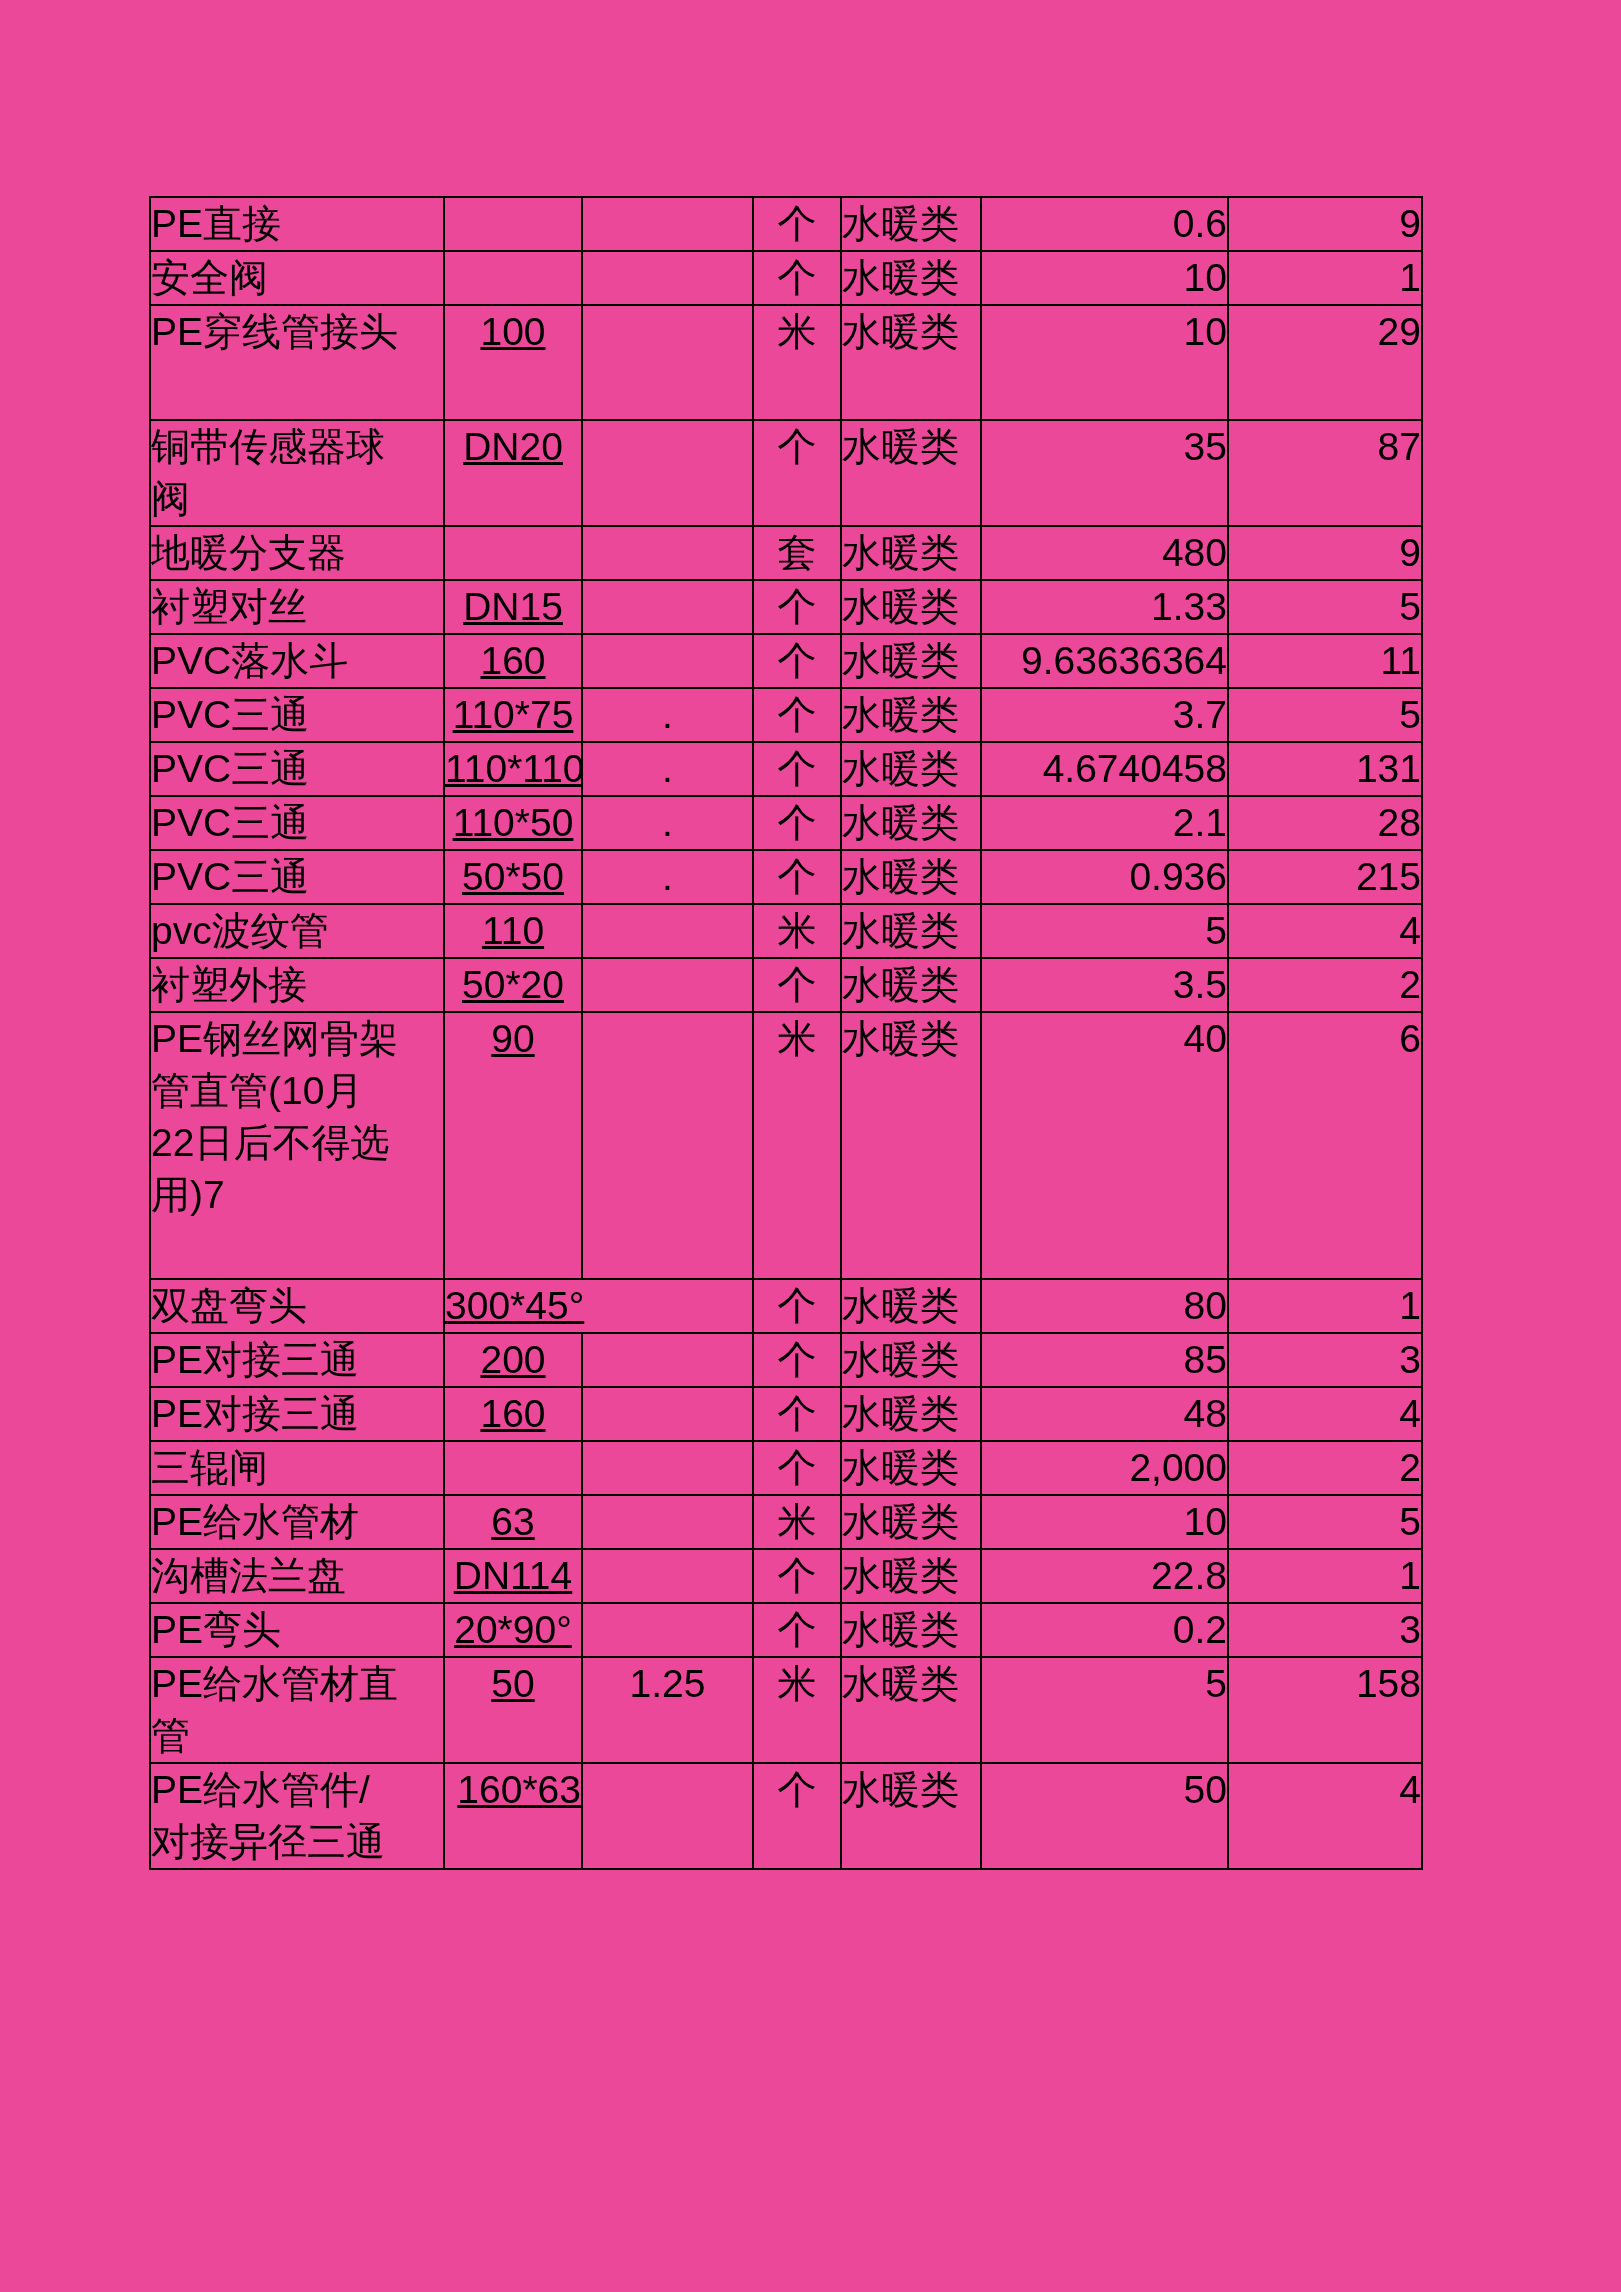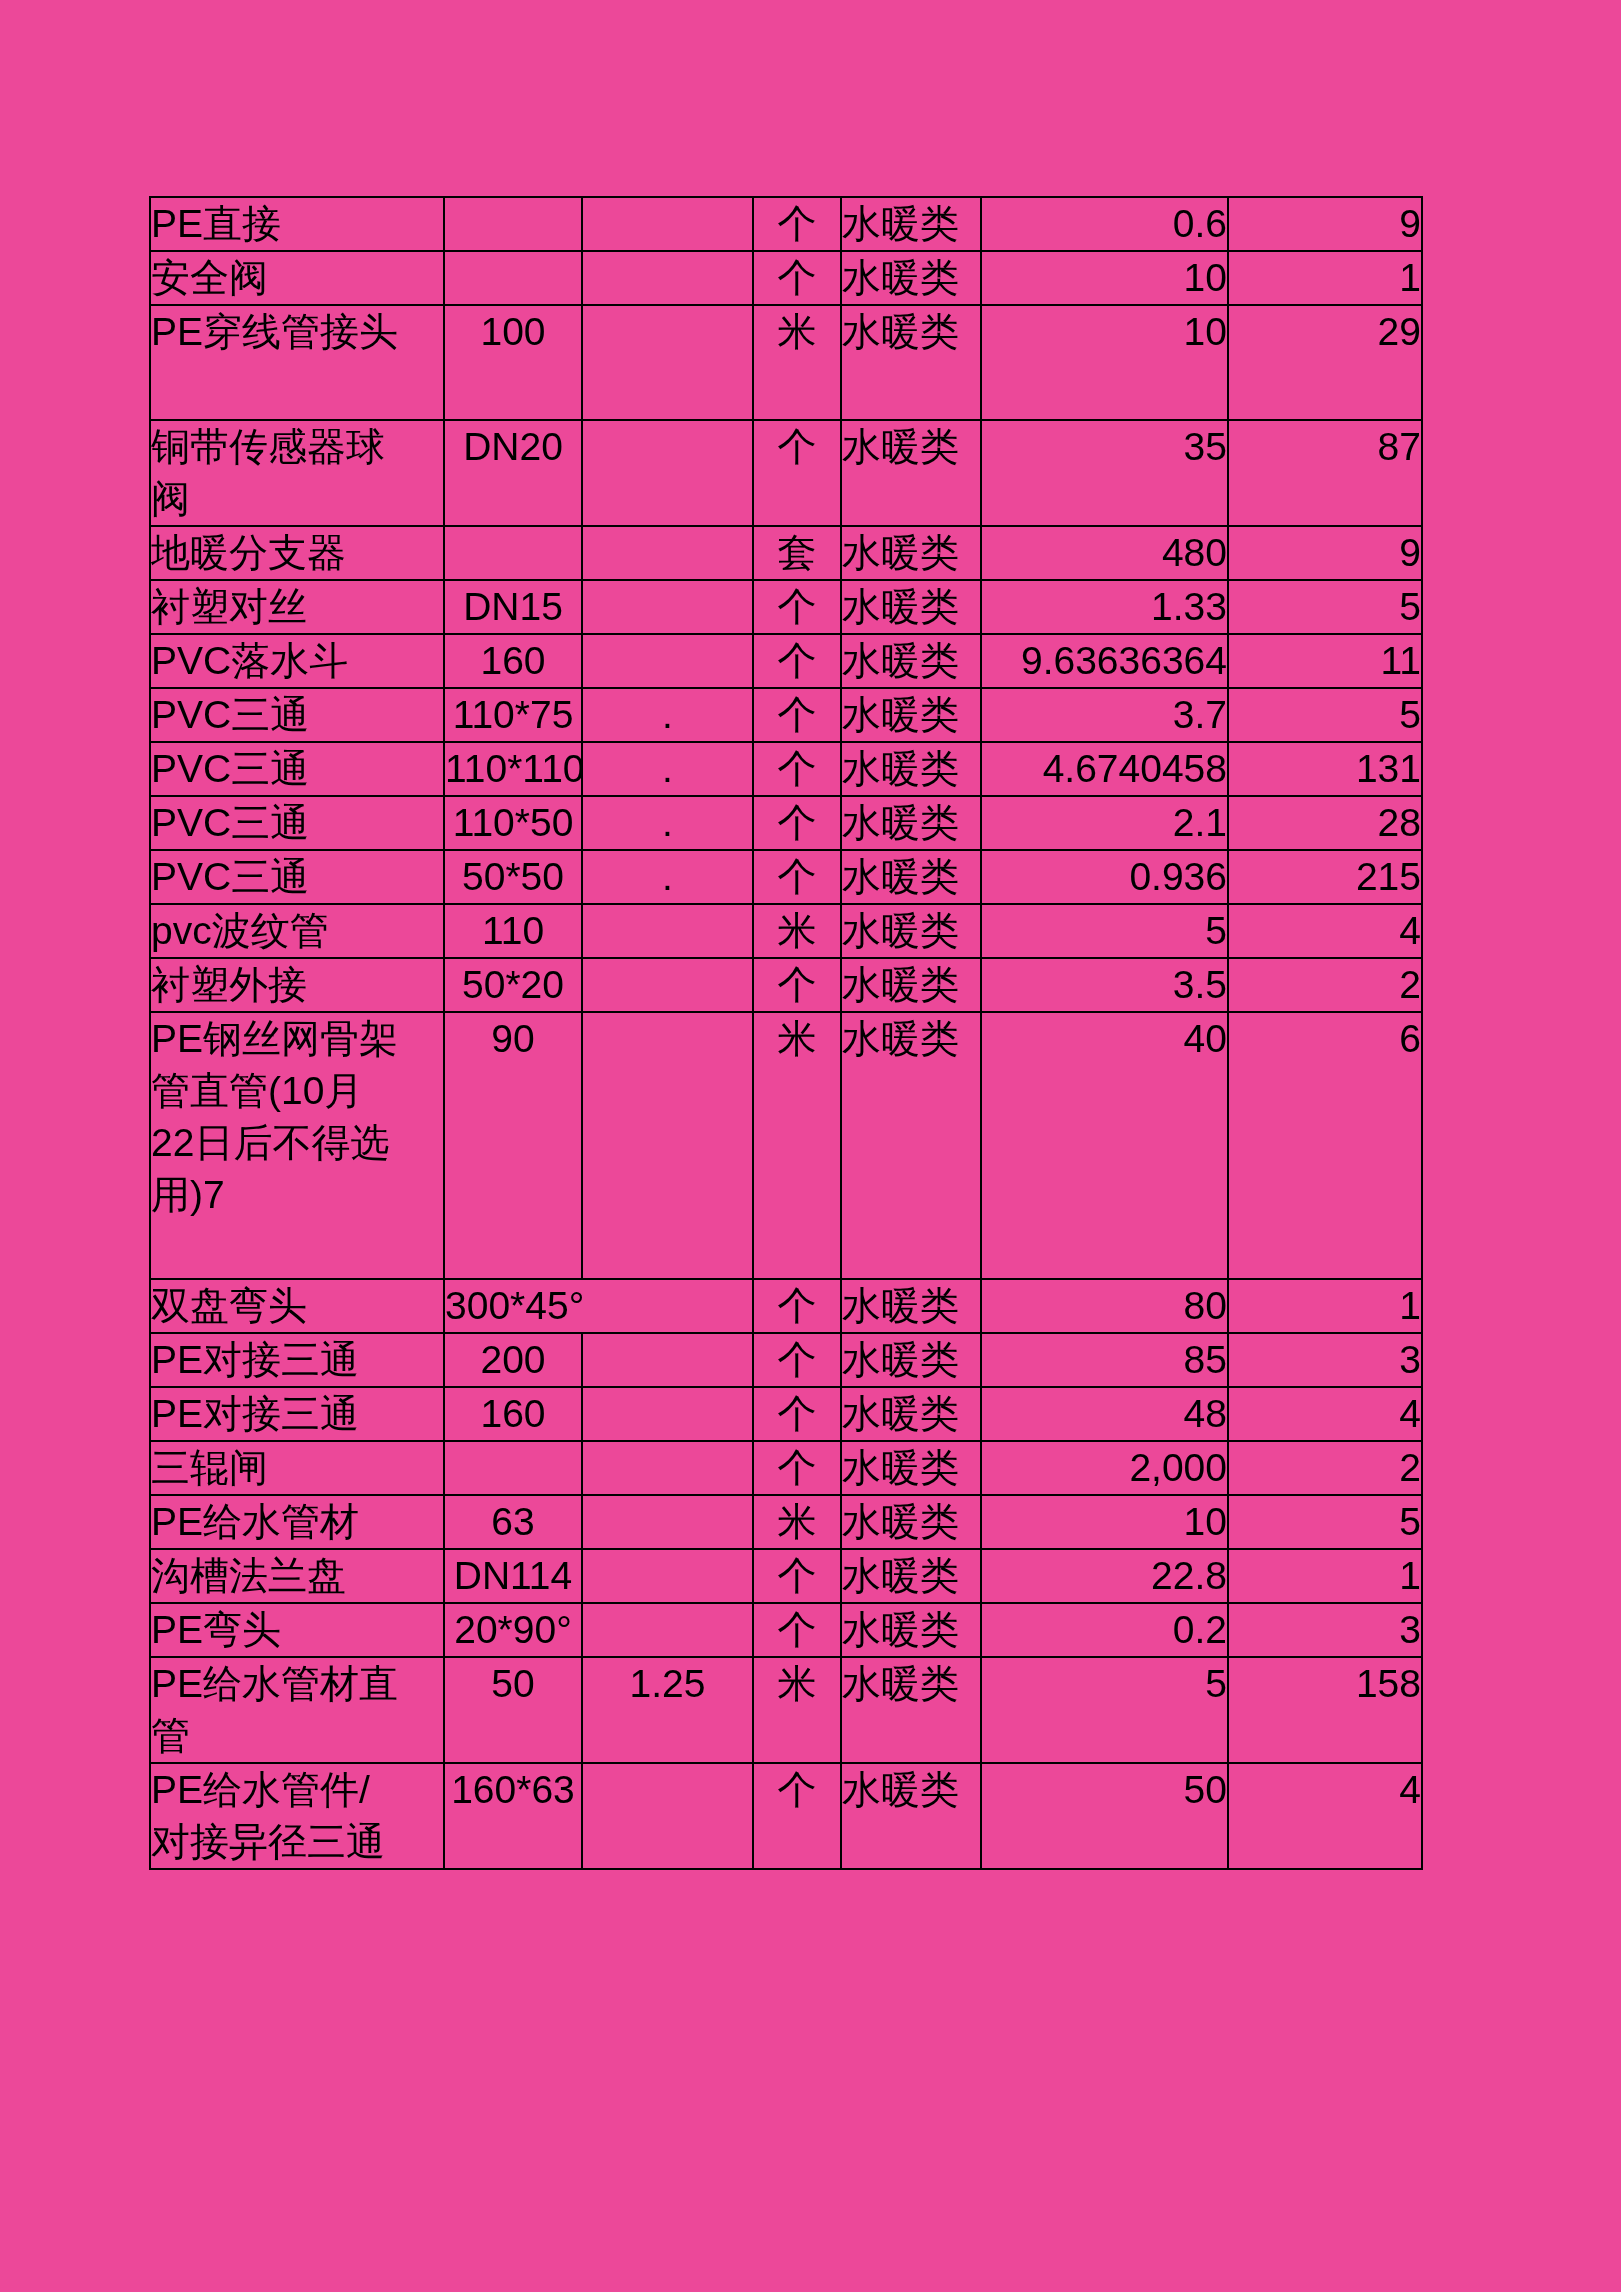--- a/index.html
+++ b/index.html
@@ -34,23 +34,24 @@
   }
   td.c-name {
     text-align: left;
     padding-left: 7.8px;
     padding-right: 9.8px;
     white-space: pre-line;
   }
   td.c-spec {
     text-align: center;
     white-space: nowrap;
+    text-decoration: underline;
   }
   td.c-spec.left {
-    text-align: center;
+    text-align: right;
   }
   td.c-spec.spill {
     overflow: visible;
     border-right: none;
   }
   td.c-spec2 {
     text-align: center;
     white-space: nowrap;
   }
   td.c-spec2.nl {

